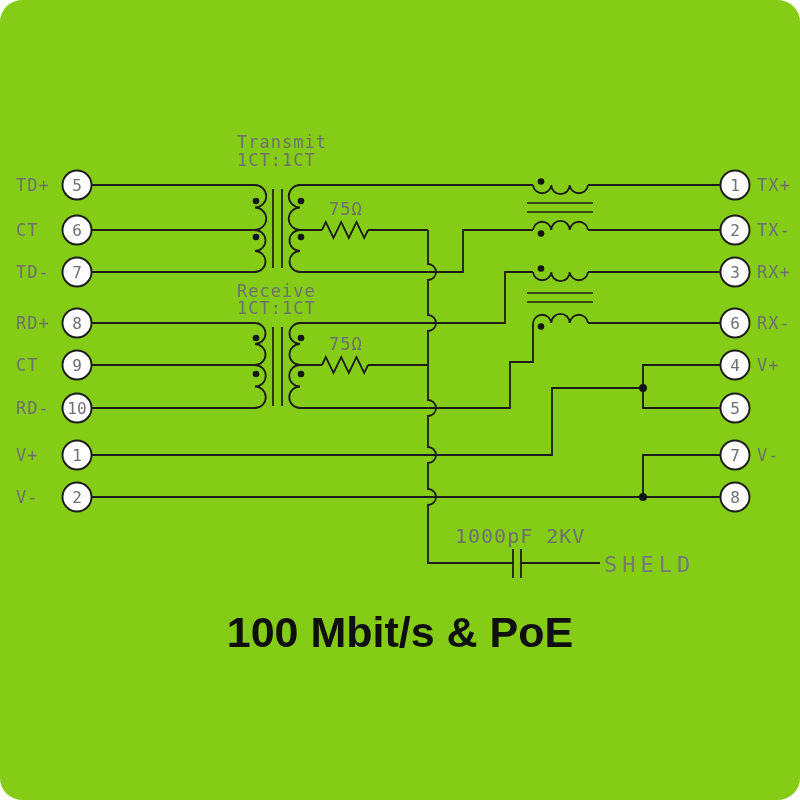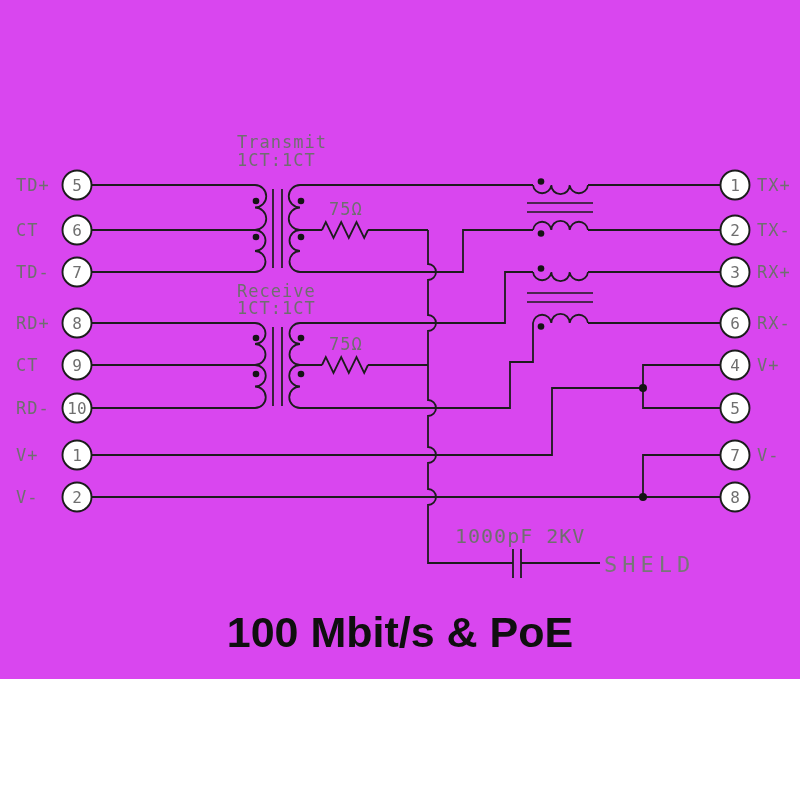--- a/index.html
+++ b/index.html
@@ -1,17 +1,17 @@
 <!DOCTYPE html>
 <html><head>
 <meta charset="utf-8">
 <style>
   html,body{margin:0;padding:0;background:#ffffff;}
-  .page{position:relative;width:800px;height:679px;background:#d946ef;overflow:hidden;
-        font-family:"DejaVu Sans Mono",monospace;}
+  .page{position:relative;width:800px;height:800px;background:#84cc16;overflow:hidden;
+        font-family:"DejaVu Sans Mono",monospace;border-radius:22px;}
   svg{position:absolute;left:0;top:0;}
   .wire{fill:none;stroke:#1c1c1c;stroke-width:1.8;}
   .sym{fill:none;stroke:#1c1c1c;stroke-width:1.8;}
   .core{fill:none;stroke:#1c1c1c;stroke-width:1.7;}
   .dot{fill:#141414;stroke:none;}
   .pin-circle{fill:#ffffff;stroke:#1c1c1c;stroke-width:1.9;}
   .lbl{font-family:"DejaVu Sans Mono",monospace;font-size:17px;fill:#6f6f6f;letter-spacing:1px;}
   .pin-num{font-family:"DejaVu Sans Mono",monospace;font-size:16px;fill:#6f6f6f;text-anchor:middle;}
   .cap-lbl{font-family:"DejaVu Sans Mono",monospace;font-size:20px;fill:#6f6f6f;letter-spacing:1px;}
   .shield-lbl{font-family:"DejaVu Sans Mono",monospace;font-size:22px;fill:#777777;letter-spacing:5px;}

